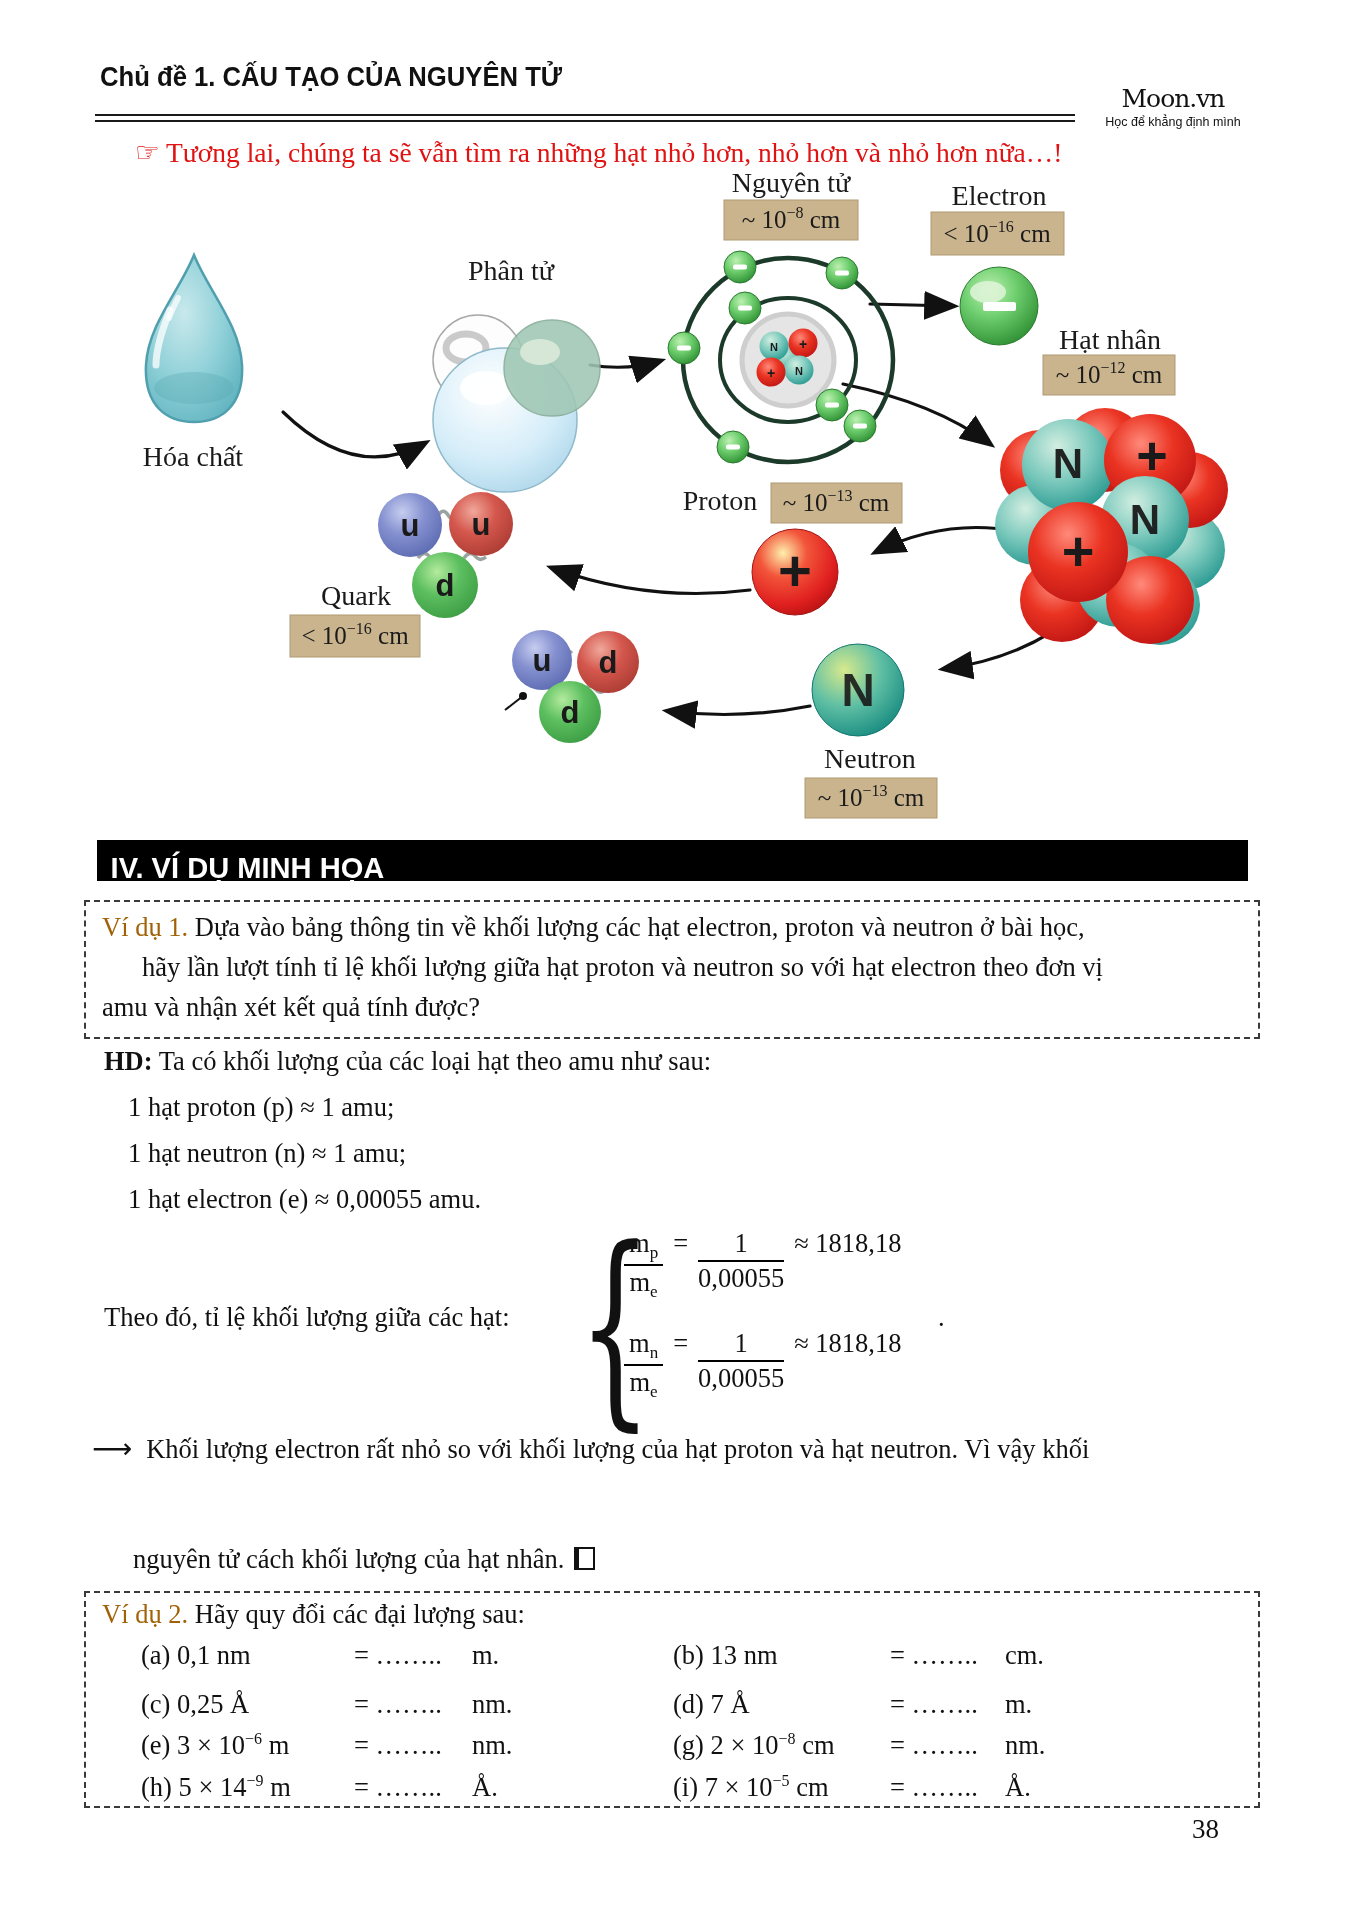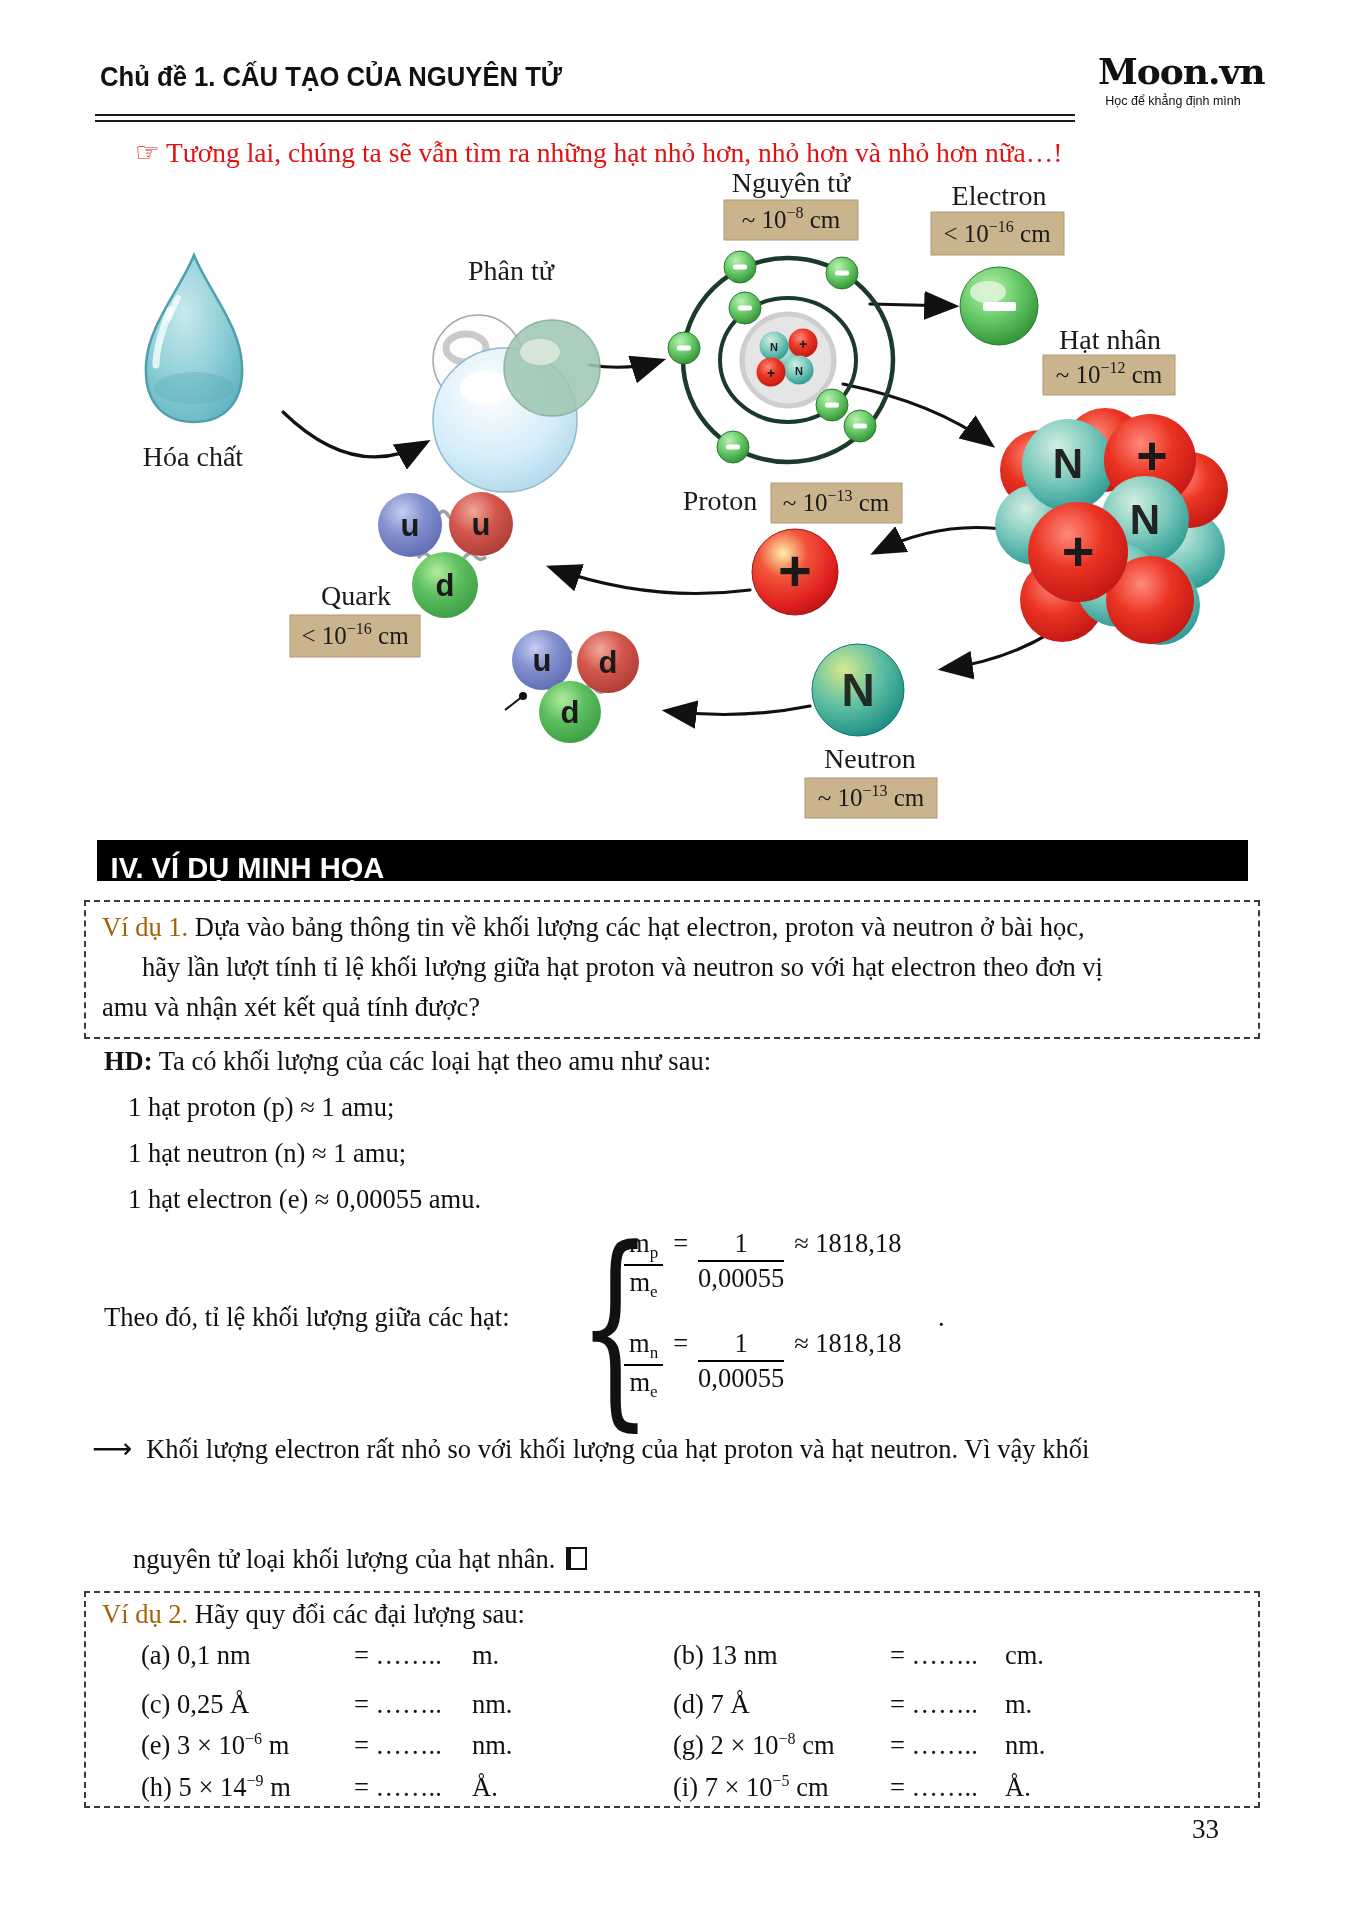--- a/index.html
+++ b/index.html
@@ -4,21 +4,21 @@
 <style>
   html,body{margin:0;padding:0;background:#888;}
   .page{position:relative;width:1352px;height:1920px;background:#ffffff;overflow:hidden;
         font-family:"Liberation Serif","DejaVu Serif",serif;color:#111;}
   .abs{position:absolute;}
 
   
   .doc-title{left:100px;top:62px;font-family:"Liberation Sans","DejaVu Sans",sans-serif;
              font-weight:bold;font-size:27px;transform:scaleX(.95);transform-origin:left;}
   .logo{left:1098px;top:50px;width:150px;text-align:center;}
-  .logo .mark{font-family:"DejaVu Serif","Liberation Serif",serif;font-weight:bold;font-size:36px;letter-spacing:-1px;}
+  .logo .mark{font-family:"DejaVu Serif","Liberation Serif",serif;font-weight:normal;font-size:25px;letter-spacing:-1px;margin-top:34px;}
   .logo .tag{font-family:"Liberation Sans","DejaVu Sans",sans-serif;font-size:12.5px;margin-top:2px;}
   .double-rule{left:95px;top:114px;width:980px;height:4px;border-top:2.5px solid #1a1a1a;border-bottom:2.5px solid #1a1a1a;}
 
   
   .red-note{left:135px;top:136px;font-size:27.5px;color:#e01212;white-space:nowrap;
             font-family:"Liberation Serif","DejaVu Serif","DejaVu Sans",serif;}
 
   
   svg.diagram{position:absolute;left:0;top:160px;}
   svg text{font-family:"Liberation Serif","DejaVu Serif",serif;fill:#1a1a1a;}
@@ -347,21 +347,21 @@
       <span class="bot">0,00055</span>
     </span>
     <span>≈ 1818,18</span>
   </div>
   <div class="abs sol" style="left:938px;top:1302px;">.</div>
 
   <div class="abs sol" style="left:92px;top:1432px;">
     <span class="longarr">⟶</span><span>Khối lượng electron rất nhỏ so với khối lượng của hạt proton và hạt neutron. Vì vậy khối</span>
   </div>
   <div class="abs sol" style="left:133px;top:1544px;">
-    <span>nguyên tử loại khối lượng của hạt nhân.</span><span class="qed"></span>
+    <span>nguyên tử cách khối lượng của hạt nhân.</span><span class="qed"></span>
   </div>
 
   <div class="abs exbox ex2">
     <div class="vd2-head">
       <span class="bluelbl">Ví dụ 2.</span><span> Hãy quy đổi các đại lượng sau:</span>
     </div>
 
     <div class="vd2-row" style="top:47px;">
       <span class="c" style="left:55px"><span>(a) 0,1 nm</span><sup></sup><span></span></span>
       <span class="c" style="left:268px">= ……..</span>
@@ -392,15 +392,15 @@
     <div class="vd2-row" style="top:179px;">
       <span class="c" style="left:55px"><span>(h) 5 × 14</span><sup>−9</sup><span> m</span></span>
       <span class="c" style="left:268px">= ……..</span>
       <span class="c" style="left:386px">Å.</span>
       <span class="c" style="left:587px"><span>(i) 7 × 10</span><sup>−5</sup><span> cm</span></span>
       <span class="c" style="left:804px">= ……..</span>
       <span class="c" style="left:919px">Å.</span>
     </div>
   </div>
 
-  <div class="abs pageno">33</div>
+  <div class="abs pageno">38</div>
 
 </div>
 
 </body></html>

